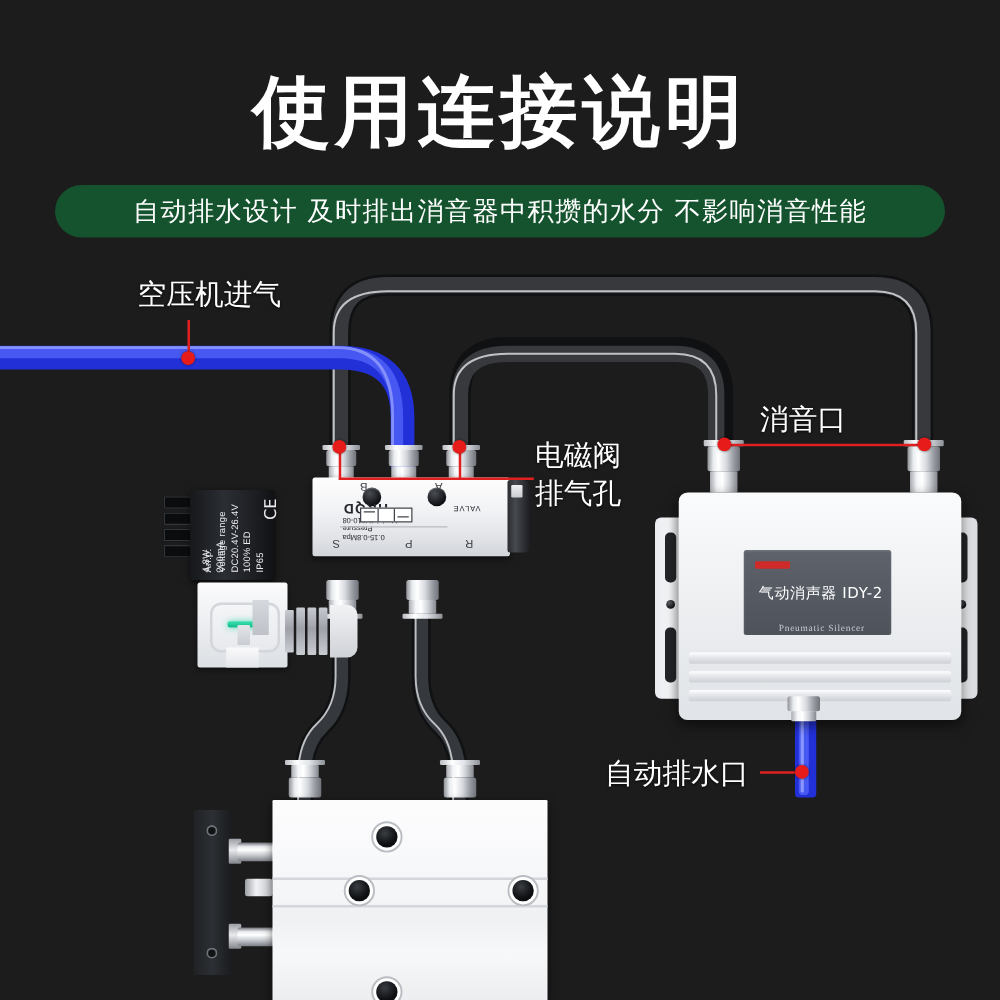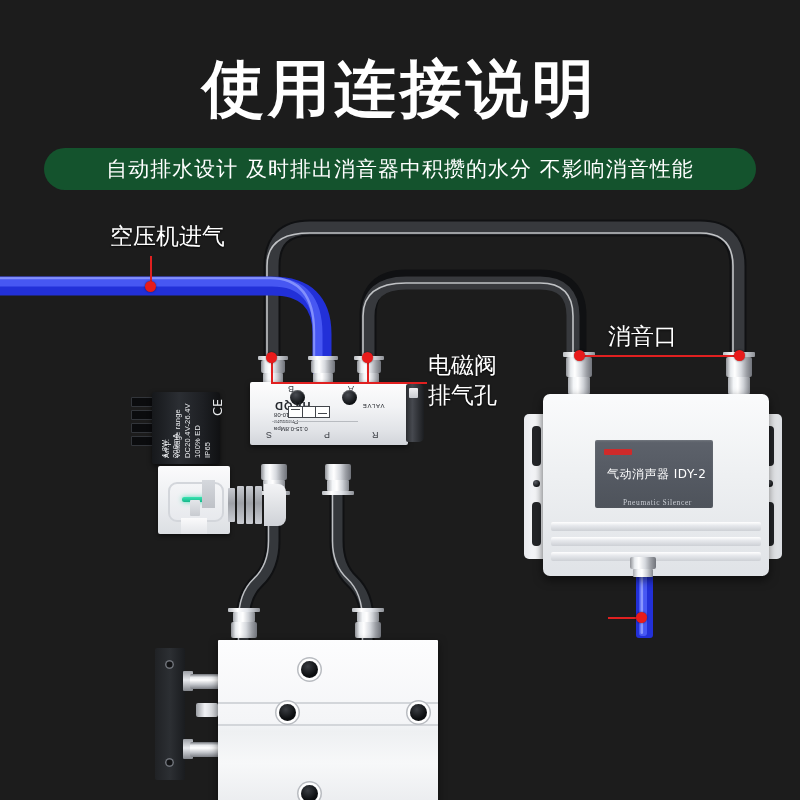--- a/index.html
+++ b/index.html
@@ -450,16 +450,17 @@
   <div class="lead" style="left:367px;top:342px;width:2px;height:26px;"></div>
   <div class="lead" style="left:271px;top:366px;width:156px;height:2px;"></div>
   <div class="dot" style="left:266px;top:336px;"></div>
   <div class="dot" style="left:362px;top:336px;"></div>
 
   <div class="callout" style="left:608px;top:305px;">消音口</div>
   <div class="lead" style="left:579px;top:339px;width:160px;height:2px;"></div>
   <div class="dot" style="left:574px;top:334px;"></div>
   <div class="dot" style="left:734px;top:334px;"></div>
 
+  <div class="callout" style="left:484px;top:588px;">自动排水口</div>
   <div class="lead" style="left:608px;top:601px;width:33px;height:2px;"></div>
   <div class="dot" style="left:636px;top:596px;"></div>
 
 </div>
 
 </body></html>

